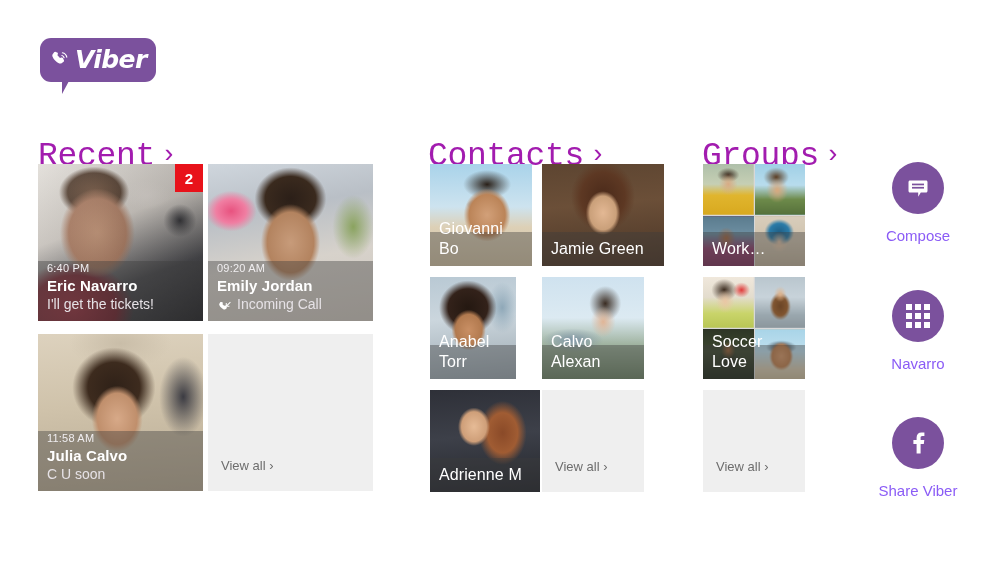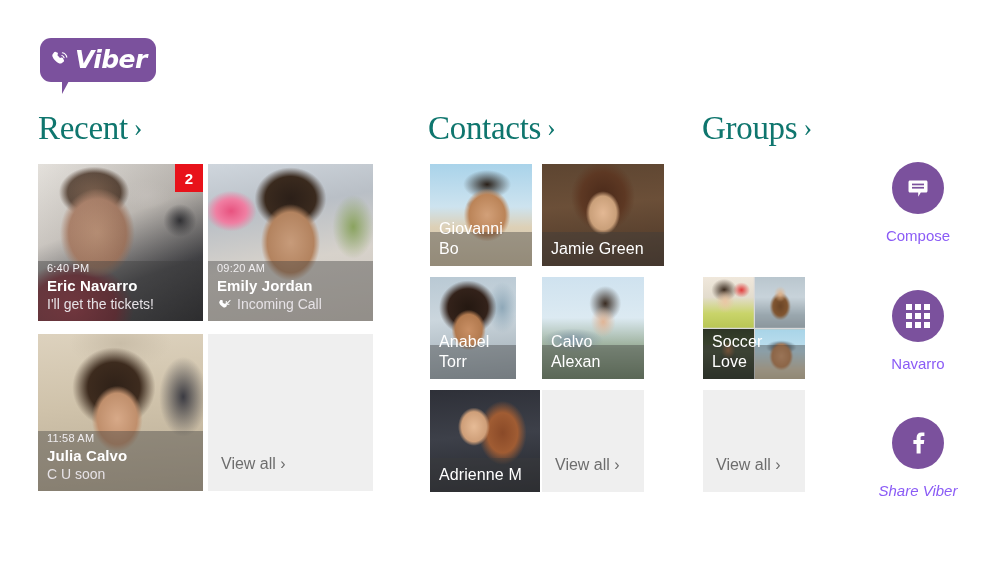--- a/index.html
+++ b/index.html
@@ -32,26 +32,27 @@
   .logo-text {
     color:#fff; font-size:25px; font-weight:bold;
     letter-spacing:-0.6px; line-height:1;
     position:relative; top:-1px;
     font-family:"DejaVu Sans", sans-serif;
   }
 
   
   .sec-head {
     position:absolute;
-    color:#0f766e;
+    color:#a21caf;
     font-size: 33px;
     font-weight: 400;
     letter-spacing: -0.3px;
     white-space: nowrap;
-    font-family:Liberation Serif, serif;
+    font-family:Liberation Mono, monospace;
+    margin-top:28px;
   }
   .sec-head .chev { font-size:26px; margin-left:6px; position:relative; top:-3px; }
 
   
   .tile {
     position:absolute;
     overflow:hidden;
     background:#d8d8d8;
   }
   .tile .photo {
@@ -63,38 +64,38 @@
     position:absolute; left:0; right:0; bottom:0;
     background: rgba(60,60,60,0.40);
   }
   .tile .label {
     position:absolute; left:0; right:0; bottom:0;
     color:#fff;
     padding: 0 9px 7px 9px;
   }
   .r-time { font-size:11px; color:#f0eef0; line-height:15px; letter-spacing:.2px; }
   .r-name { font-size:15px; font-weight:bold; line-height:19px; letter-spacing:.1px; }
-  .r-sub  { font-size:14px; color:#e6e2e6; line-height:19px; display:flex; align-items:center; gap:5px;}
+  .r-sub  { font-size:14px; color:#e6e2e6; line-height:19px; display:flex; align-items:flex-end; gap:5px;}
   .c-name { font-size:16px; font-weight:400; line-height:20px; letter-spacing:.1px;}
 
   .badge {
     position:absolute; right:0; top:0;
     width:28px; height:28px;
     background:#e8121a; color:#fff;
     font-size:15px; font-weight:bold;
     display:flex; align-items:center; justify-content:center;
   }
 
   .viewall {
     position:absolute;
     background:#efefef;
     display:flex; align-items:flex-end;
   }
   .viewall span {
-    color:#6d6d6d; font-size:16px;
+    color:#6d6d6d; font-size:13px;
     padding: 0 0 18px 13px;
     white-space:nowrap;
   }
 
   
   .mosaic { position:absolute; inset:0; display:grid; grid-template-columns:1fr 1fr; grid-template-rows:1fr 1fr; gap:1px; }
   .mosaic > div { background-size:cover; background-position:center; }
 
   
   .action { position:absolute; width:130px; text-align:center; }
@@ -253,20 +254,43 @@
   </div>
 
   <div class="viewall" style="left:542px; top:390px; width:102px; height:102px;">
     <span>View all ›</span>
   </div>
 
   <div class="sec-head" style="left:702px; top:110px;">
     <span>Groups</span><span class="chev">›</span>
   </div>
 
+  <div class="tile" style="left:703px; top:164px; width:102px; height:102px;">
+    <div class="mosaic">
+      <div style="background-image:
+        radial-gradient(ellipse 12px 14px at 50% 40%, #d8ab84 0%, rgba(216,171,132,0) 78%),
+        radial-gradient(ellipse 14px 9px at 50% 22%, #3a2a1e 0%, rgba(58,42,30,0) 80%),
+        linear-gradient(180deg,#aebfa9 0%, #c6cfb4 40%, #e0b52e 62%, #d8a91f 100%);"></div>
+      <div style="background-image:
+        radial-gradient(ellipse 14px 16px at 44% 52%, #d9a87c 0%, rgba(217,168,124,0) 78%),
+        radial-gradient(ellipse 16px 12px at 42% 26%, #5a3c22 0%, rgba(90,60,34,0) 80%),
+        linear-gradient(180deg,#9fd0e6 0%, #b8dced 42%, #6d8a4a 70%, #55703a 100%);"></div>
+      <div style="background-image:
+        radial-gradient(ellipse 12px 14px at 46% 44%, #a5673f 0%, rgba(165,103,63,0) 78%),
+        linear-gradient(180deg,#5a7b8e 0%, #6d8ea0 35%, #8c3f6a 65%, #7a3459 100%);"></div>
+      <div style="background-image:
+        radial-gradient(ellipse 11px 13px at 48% 52%, #e8c4a4 0%, rgba(232,196,164,0) 78%),
+        radial-gradient(ellipse 18px 16px at 48% 32%, #1f5f86 0%, #2a7ba8 55%, rgba(42,123,168,0) 82%),
+        linear-gradient(180deg,#d8cdbb 0%, #cfc2ad 50%, #bcae97 100%);"></div>
+    </div>
+    <div class="scrim" style="height:34px;"></div>
+    <div class="label">
+      <div class="c-name">Work…</div>
+    </div>
+  </div>
 
   <div class="tile" style="left:703px; top:277px; width:102px; height:102px;">
     <div class="mosaic">
       <div style="background-image:
         radial-gradient(ellipse 12px 15px at 44% 48%, #eac6a4 0%, rgba(234,198,164,0) 78%),
         radial-gradient(ellipse 16px 14px at 42% 26%, #3a2a1e 0%, rgba(58,42,30,0) 80%),
         radial-gradient(ellipse 10px 9px at 76% 26%, #e03a3a 0%, rgba(224,58,58,0) 85%),
         linear-gradient(180deg,#f0e8dc 0%, #e3dccd 40%, #c9d46a 72%, #b8c655 100%);"></div>
       <div style="background-image:
         radial-gradient(ellipse 8px 10px at 50% 34%, #e0b48c 0%, rgba(224,180,140,0) 78%),
@@ -312,21 +336,21 @@
           <i></i>
           <i></i>
           <i></i>
           <i></i>
           <i></i>
       </div>
     </div>
     <div class="cap">Navarro</div>
   </div>
 
-  <div class="action" style="left:853px; top:417px;font-style:italic;">
+  <div class="action" style="left:853px; top:417px;">
     <div class="circle">
       <svg width="30" height="30" viewBox="0 0 30 30">
         <path fill="#ffffff" d="M17.6 25.5V15.9h3.2l.5-3.8h-3.7V9.7c0-1.1.3-1.8 1.8-1.8h2V4.6c-.3 0-1.5-.1-2.9-.1-2.9 0-4.9 1.8-4.9 5.1v2.5h-3.2v3.8h3.2v9.6h4z"></path>
       </svg>
     </div>
     <div class="cap">Share Viber</div>
   </div>
 
 </div>
 

